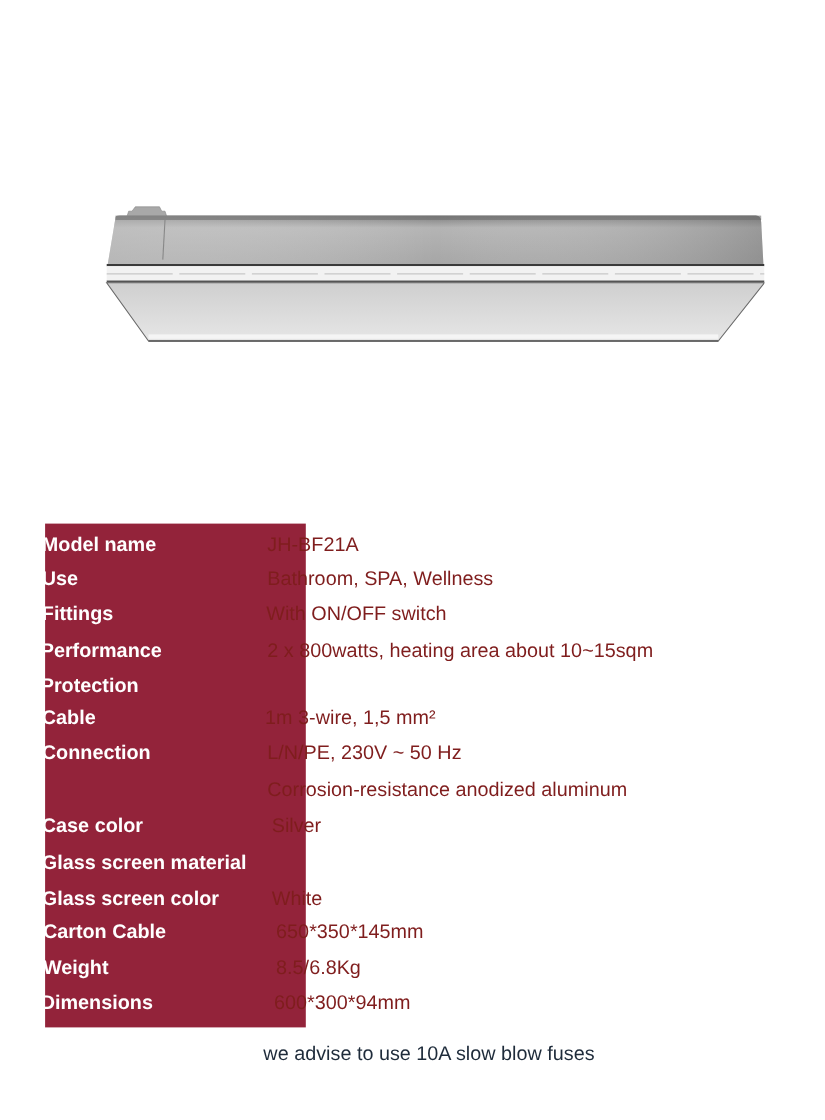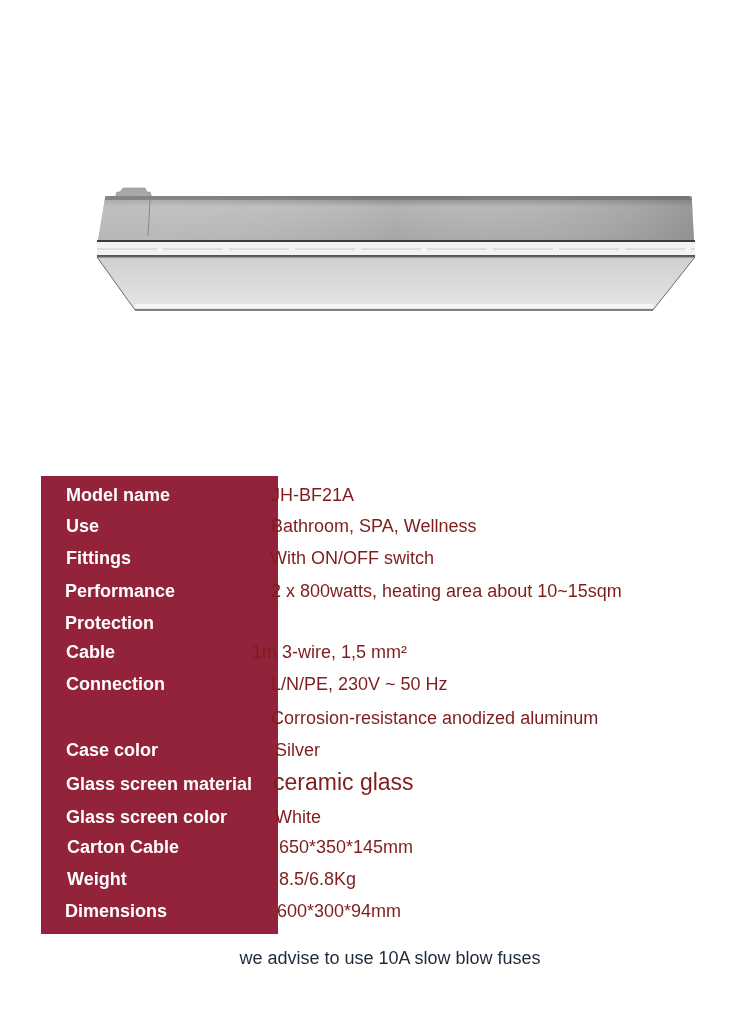--- a/index.html
+++ b/index.html
@@ -5,21 +5,21 @@
     html, body { margin: 0; padding: 0; }
     body {
       width: 750px; height: 1018px; background: #ffffff; position: relative; overflow: hidden;
       font-family: "Liberation Sans", "DejaVu Sans", sans-serif;
     }
     .product-image { position: absolute; left: 95px; top: 186px; width: 600px; height: 126px; }
     .spec-panel {
       position: absolute; left: 41px; top: 476px; width: 237px; height: 458px;
       background: #93233a;
     }
-    .spec-row { position: absolute; left: 0; width: 700px; height: 28px; margin-left: 28px; }
+    .spec-row { position: absolute; left: 0; width: 700px; height: 28px; }
     .spec-label {
       position: absolute; left: 38px; top: 0; color: #ffffff; font-weight: bold;
       font-size: 18px; white-space: nowrap; line-height: 28px;
     }
     .spec-value {
       position: absolute; left: 243px; top: 0; color: #7f1d1d;
       font-size: 18px; white-space: nowrap; line-height: 28px;
     }
     .spec-value.large { font-size: 23px; }
     .footnote {
@@ -85,36 +85,35 @@
   </div>
   <div class="spec-row" style="top:577px">
     <span class="spec-label" style="left:37px">Performance</span>
     <span class="spec-value">2 x 800watts, heating area about 10~15sqm</span>
   </div>
   <div class="spec-row" style="top:609px">
     <span class="spec-label" style="left:37px">Protection</span>
   </div>
   <div class="spec-row" style="top:638px">
     <span class="spec-label">Cable</span>
-    <span class="spec-value" style="left:224px">1m 3-wire, 1,5 mm²</span>
+    <span class="spec-value" style="left:241px">1m 3-wire, 1,5 mm²</span>
   </div>
   <div class="spec-row" style="top:670px">
     <span class="spec-label">Connection</span>
     <span class="spec-value">L/N/PE, 230V ~ 50 Hz</span>
   </div>
   <div class="spec-row" style="top:704px">
     <span class="spec-value">Corrosion-resistance anodized aluminum</span>
   </div>
   <div class="spec-row" style="top:736px">
     <span class="spec-label">Case color</span>
     <span class="spec-value" style="left:247px">Silver</span>
   </div>
   <div class="spec-row" style="top:770px">
     <span class="spec-label">Glass screen material</span>
-    <span class="spec-value large" style="left:245px;top:-2px">ceramic glass</span>
   </div>
   <div class="spec-row" style="top:803px">
     <span class="spec-label">Glass screen color</span>
     <span class="spec-value" style="left:247px">White</span>
   </div>
   <div class="spec-row" style="top:833px">
     <span class="spec-label" style="left:39px">Carton Cable</span>
     <span class="spec-value" style="left:251px">650*350*145mm</span>
   </div>
   <div class="spec-row" style="top:865px">

